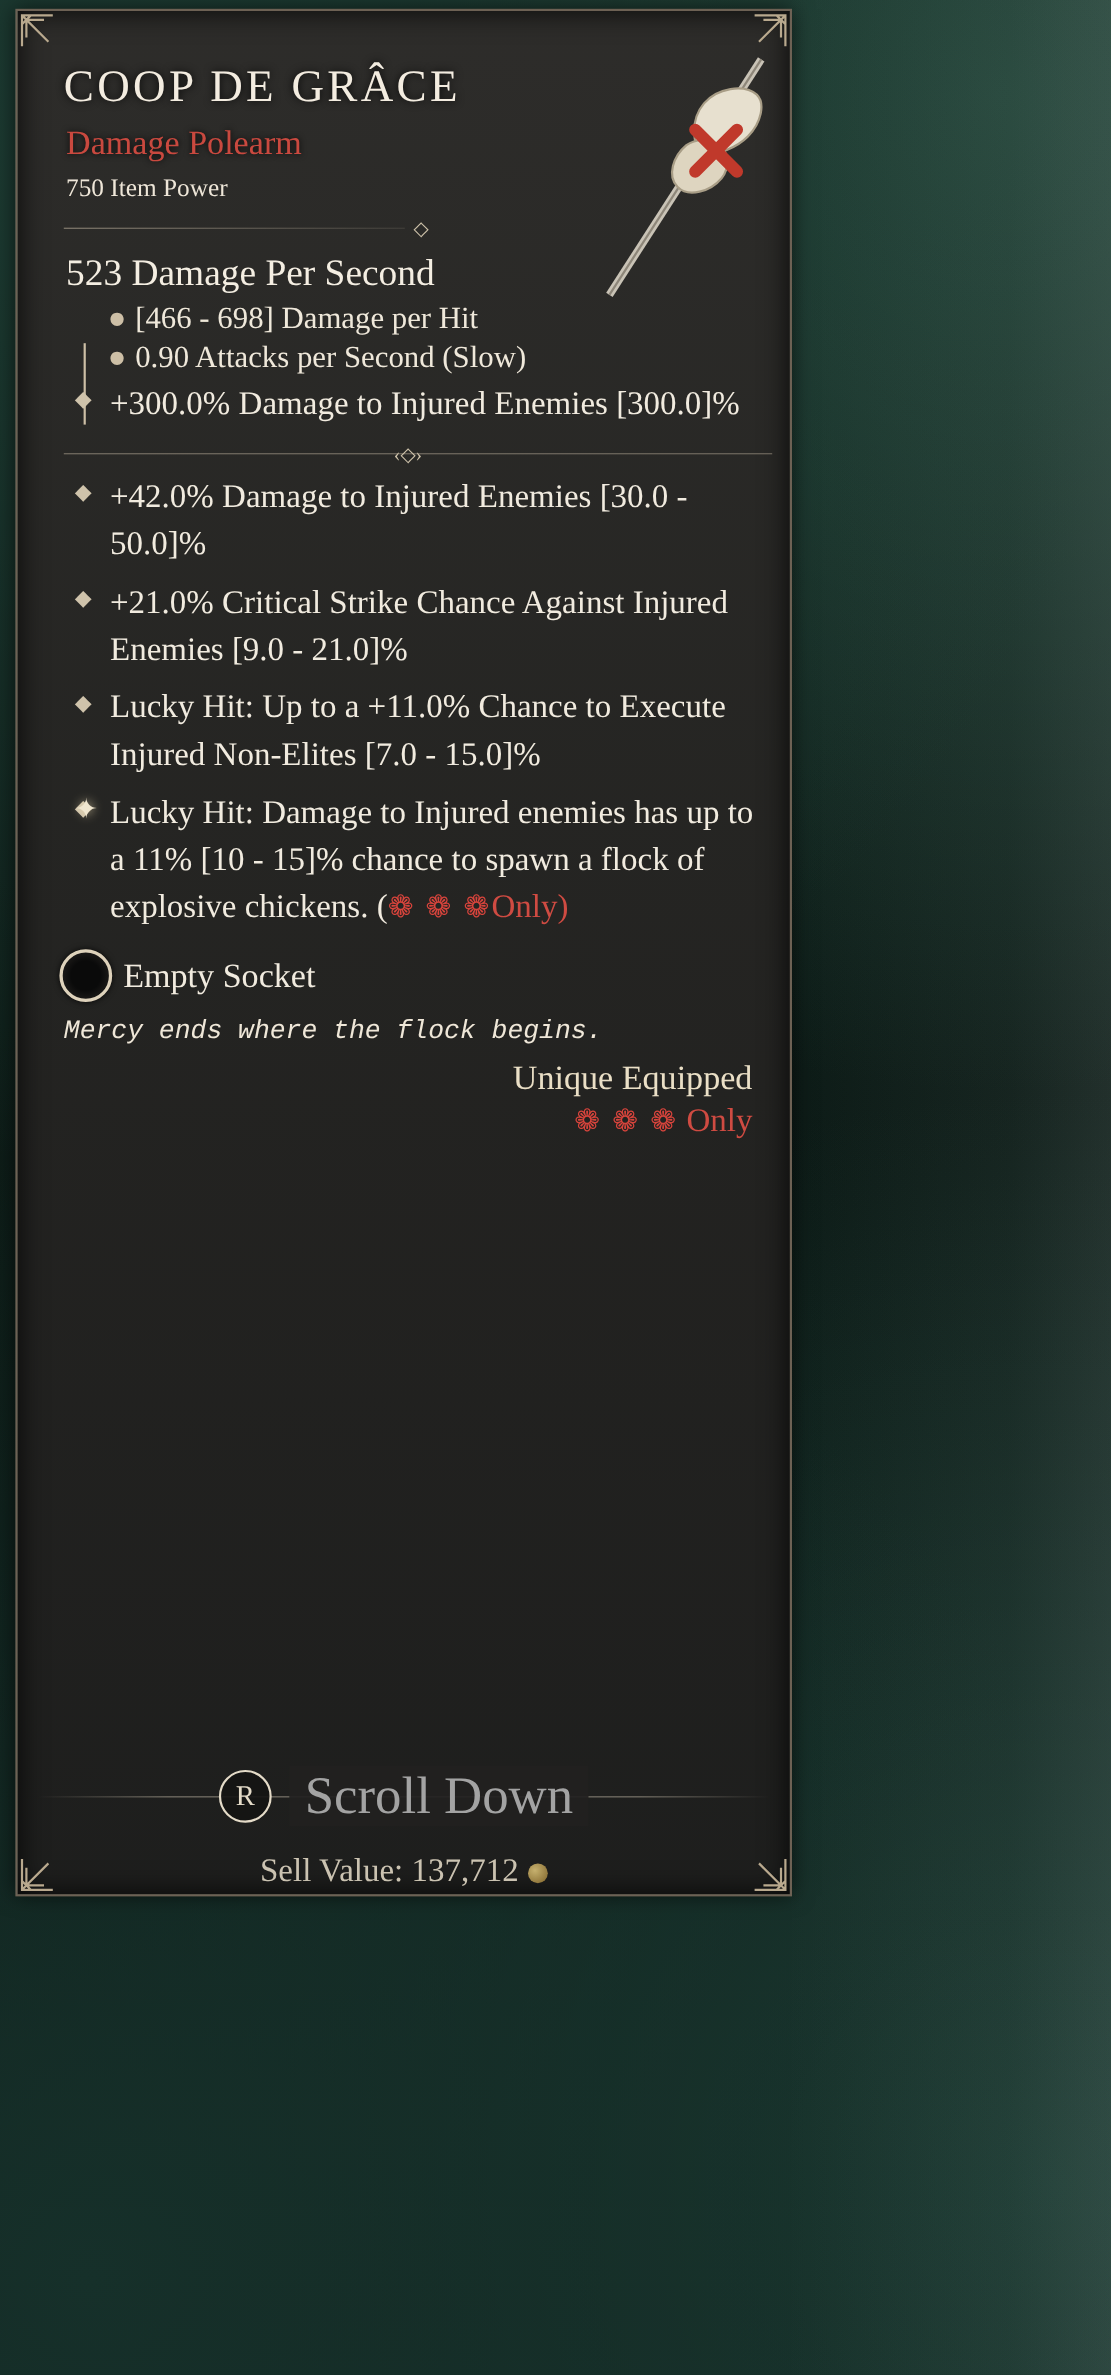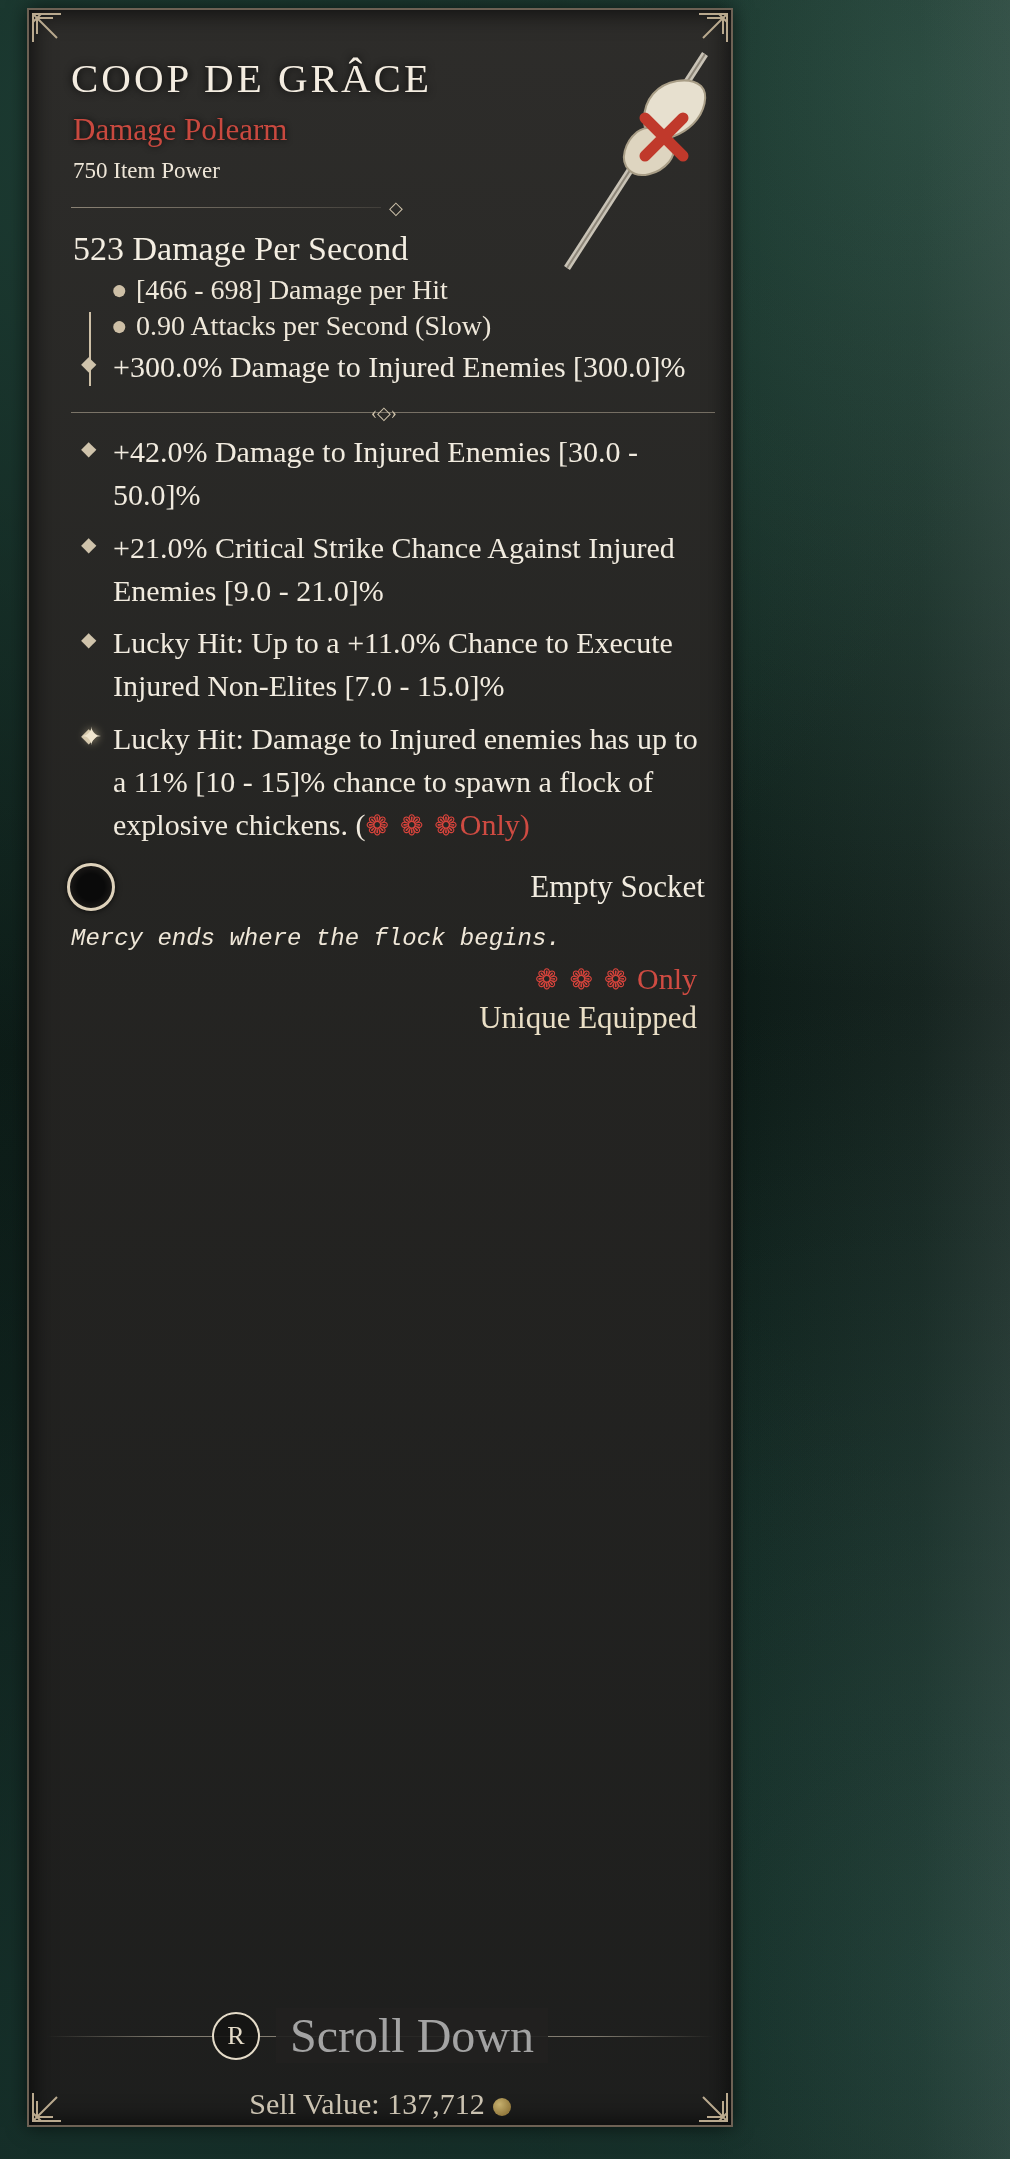--- a/index.html
+++ b/index.html
@@ -30,29 +30,28 @@
       radial-gradient(circle at 8% 96%, #16302a 0%, rgba(22,48,42,0) 45%),
       radial-gradient(circle at 95% 92%, #1b3a32 0%, rgba(27,58,50,0) 45%),
       linear-gradient(160deg, #12251f 0%, #0c1a16 55%, #101f1b 100%);
   }
   
   #tooltip {
     position: absolute;
     left: 14px;
     top: 8px;
     width: 706px;
-    height: 2119px;
+    height: 1716px;
     background:
       linear-gradient(180deg, rgba(46,44,42,0.97) 0%, rgba(38,37,35,0.97) 40%, rgba(30,30,29,0.98) 100%);
     border: 2px solid #6d6154;
     box-shadow: 0 0 26px rgba(0,0,0,0.85) inset, 0 0 18px rgba(0,0,0,0.6);
     color: #efe9dc;
     box-sizing: border-box;
     overflow: hidden;
-    margin-left: 13px;
   }
   
   .corner {
     position: absolute;
     width: 58px;
     height: 58px;
     pointer-events: none;
   }
   .corner svg { width: 100%; height: 100%; display: block; }
   .corner.tl { left: 2px; top: 2px; }
@@ -163,21 +162,20 @@
     font-size: 28px;
     letter-spacing: 2px;
   }
 
   #socket-row {
     display: flex;
     align-items: center;
     margin: 16px 0 4px 8px;
     font-size: 31px;
     color: #f1ebdf;
-    justify-content: space-between;
   }
   .socket-icon {
     width: 42px;
     height: 42px;
     border-radius: 50%;
     border: 3px solid #ded2bb;
     background: radial-gradient(circle at 50% 50%, #0a0a0a 45%, #2a2724 100%);
     margin-right: 10px;
     box-shadow: 0 0 6px rgba(0,0,0,0.8);
     flex: none;
@@ -379,25 +377,25 @@
       </ul>
 
       <div id="socket-row">
         <span class="socket-icon"></span>
         <span>Empty Socket</span>
       </div>
 
       <div id="flavor">Mercy ends where the flock begins.</div>
 
       <div class="right-block">
+        <div id="unique-equipped">Unique Equipped</div>
         <div id="class-restrict">
           <span class="class-glyph">❁ ❁ ❁</span>
           <span>Only</span>
         </div>
-        <div id="unique-equipped">Unique Equipped</div>
       </div>
     </div>
 
     <div id="scroll-row">
       <span class="rule"></span>
       <span class="rbtn">R</span>
       <span id="scroll-label">Scroll Down</span>
     </div>
 
     <div id="sell-value">

